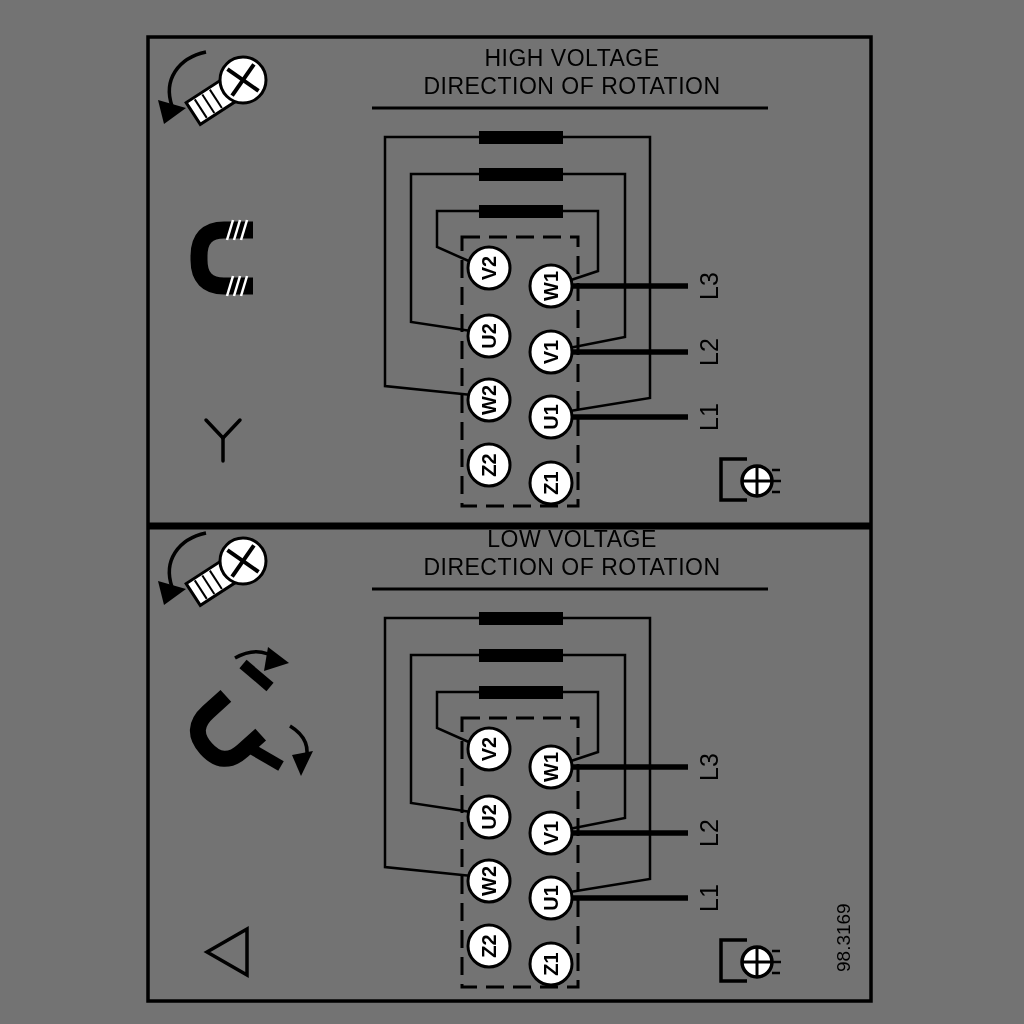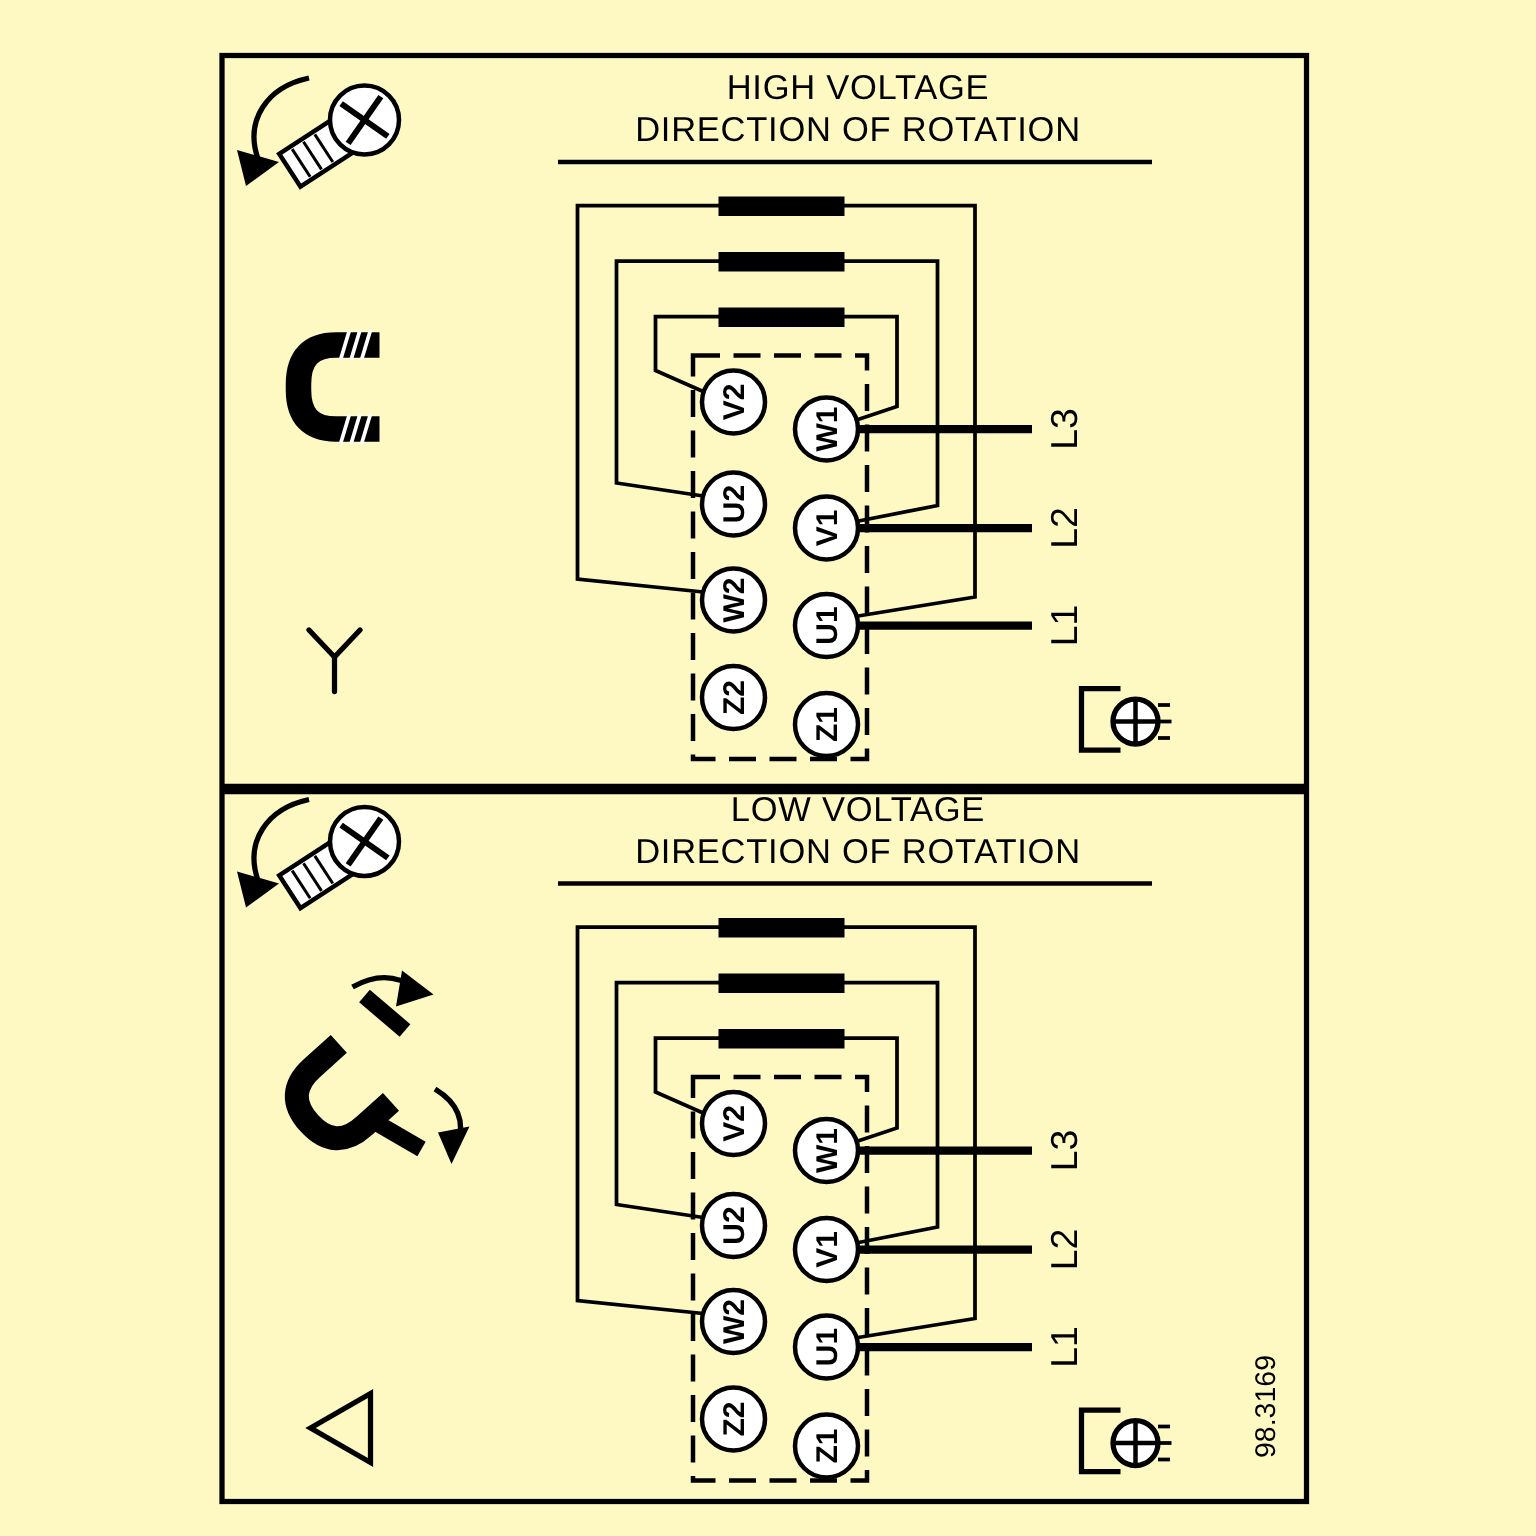--- a/index.html
+++ b/index.html
@@ -1,20 +1,20 @@
 <!DOCTYPE html>
 <html><head>
 <meta charset="utf-8">
 <style>
   html, body { margin: 0; padding: 0; background: #ffffff; }
   .canvas {
     position: relative;
     width: 1024px;
     height: 1024px;
-    background: #fef9c3;
+    background: #737373;
     font-family: "Liberation Sans", sans-serif;
   }
   svg { display: block; }
   svg text {
     font-family: "Liberation Sans", sans-serif;
     fill: #000000;
   }
   .title-text { font-size: 23px; letter-spacing: 0.5px; }
   .terminal-text { font-size: 20px; font-weight: bold; }
   .line-label-text { font-size: 25px; }

